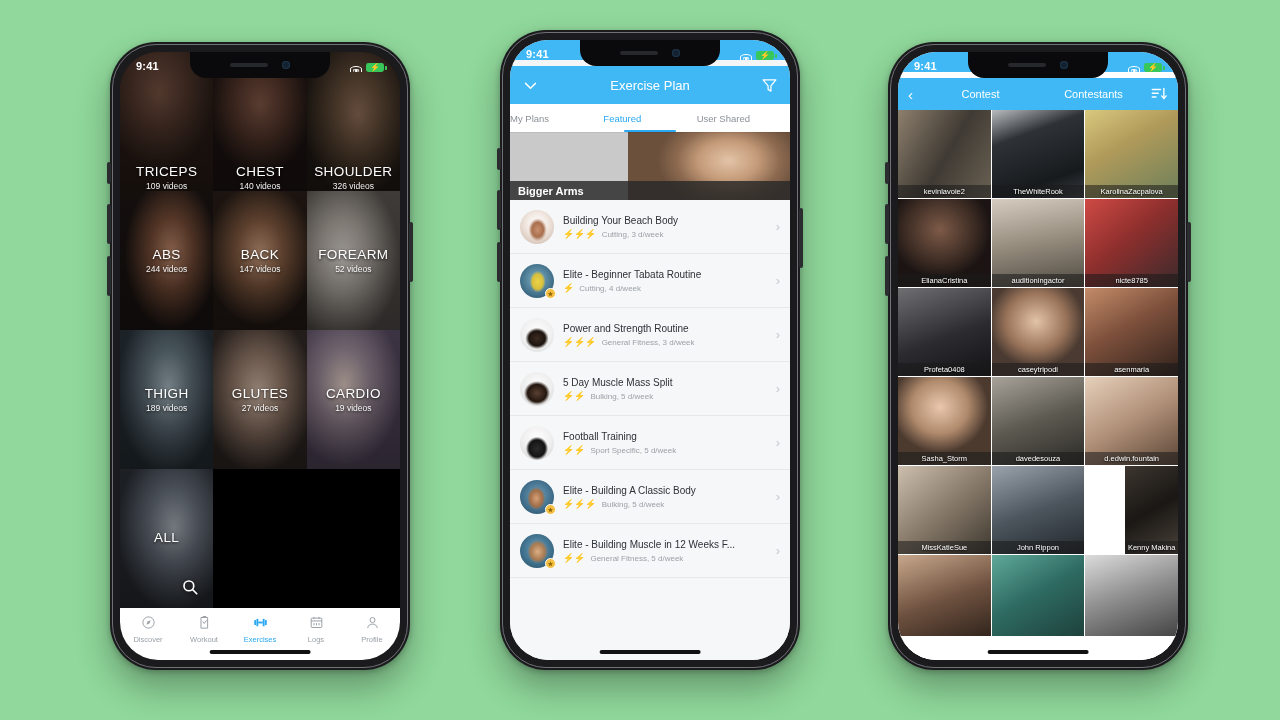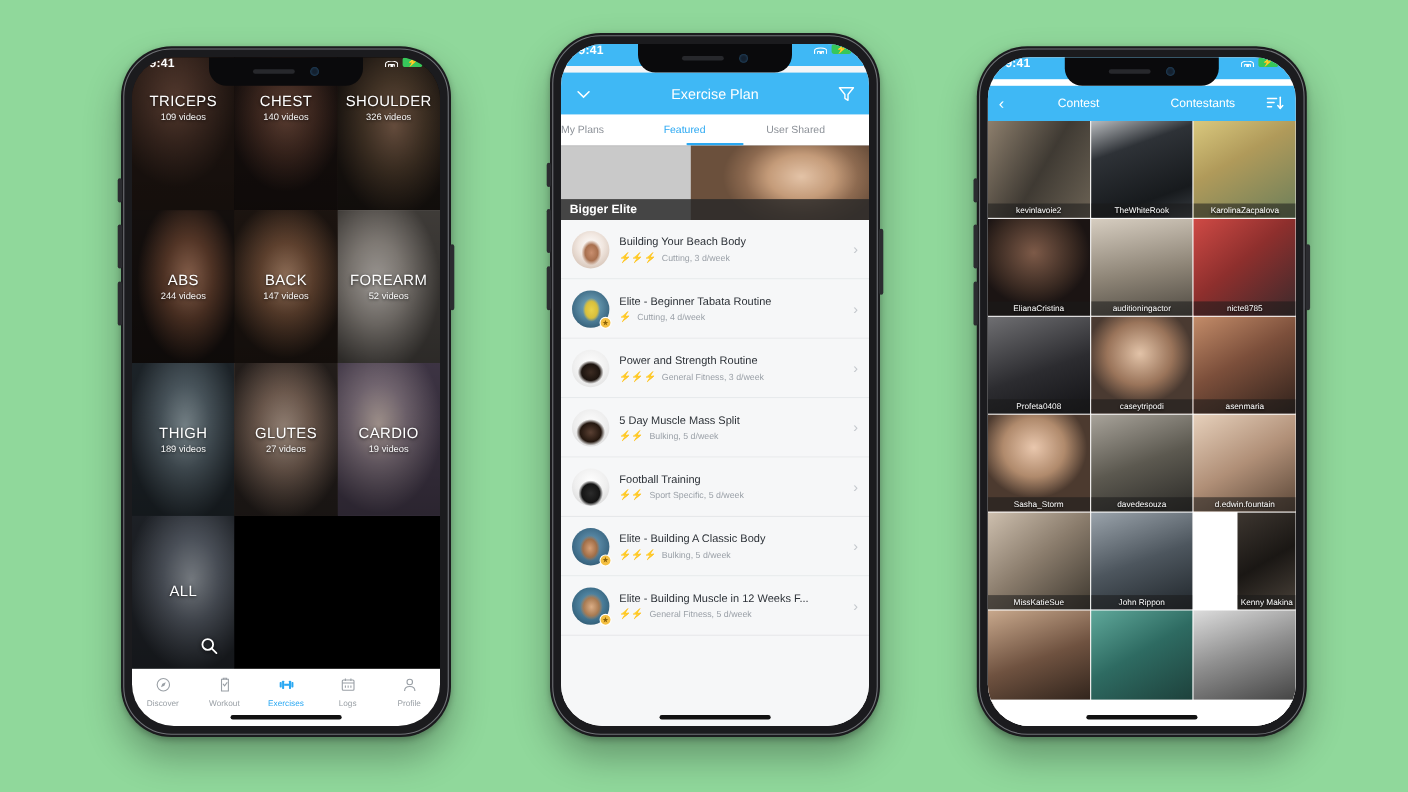--- a/index.html
+++ b/index.html
@@ -47,21 +47,21 @@
     background: #0a0a0c;
     border-bottom-left-radius: 16px; border-bottom-right-radius: 16px;
     z-index: 40;
     display: flex; align-items: center; justify-content: center; gap: 14px;
   }
   .notch .speaker { width: 38px; height: 4px; border-radius: 3px; background: #27282c; }
   .notch .cam { width: 8px; height: 8px; border-radius: 50%; background: #14202e; box-shadow: inset 0 0 2px #2d5f86; }
 
   .statusbar {
     position: absolute; top: 0; left: 0; right: 0; height: 20px;
-    display: flex; align-items: flex-start; justify-content: space-between;
+    display: flex; align-items: flex-end; justify-content: space-between;
     padding: 0 16px; z-index: 39;
     font-size: 11px; font-weight: bold; color: #fff;
     letter-spacing: .2px;
   }
   .statusbar .right { display: flex; align-items: center; gap: 4px; }
   .wifi { display:inline-block; width: 12px; height: 9px; position: relative; }
   .wifi i {
     position: absolute; left: 50%; bottom: 0; transform: translateX(-50%);
     border: 1.4px solid #fff; border-bottom: none;
     border-top-left-radius: 50%; border-top-right-radius: 50%;
@@ -96,21 +96,21 @@
   }
   .cat {
     position: relative; overflow: hidden;
     display: flex; flex-direction: column; align-items: center; justify-content: center;
     color: #fff; text-align: center;
   }
   .cat .img { position: absolute; inset: 0; }
   .cat .shade { position: absolute; inset: 0; background: linear-gradient(180deg, rgba(0,0,0,.18), rgba(0,0,0,.42)); }
   .cat .t { position: relative; font-size: 13.5px; font-weight: 400; letter-spacing: .4px; text-shadow: 0 1px 3px rgba(0,0,0,.8); }
   .cat .s { position: relative; font-size: 8.5px; margin-top: 2px; text-shadow: 0 1px 3px rgba(0,0,0,.8); opacity:.95; }
-  .cat.r1 { justify-content: flex-start; padding-top: 32px; }
+  .cat.r1 { justify-content: flex-end; padding-top: 32px; }
   .cat.r2, .cat.r3, .cat.r4 { justify-content: center; }
 
   
   .px { position: absolute; inset: 0; background-repeat: no-repeat; }
   .tex-triceps { background:
       radial-gradient(60% 55% at 42% 30%, #6d4b3c 0%, #4a3228 48%, #241914 100%),
       linear-gradient(140deg, #3a2720, #140d0a); }
   .tex-chest { background:
       radial-gradient(55% 50% at 50% 38%, #7a5242 0%, #4b3026 52%, #1a1210 100%),
       linear-gradient(200deg, #332019, #100b09); }
@@ -504,21 +504,21 @@
         <div class="tab active">
             <span>Featured</span>
           </div>
         <div class="tab">
             <span>User Shared</span>
           </div>
       </div>
 
       <div class="banner">
         <div class="photo"></div>
-        <div class="caption">Bigger Elite</div>
+        <div class="caption">Bigger Arms</div>
       </div>
 
       <div class="planlist">
 
         <div class="planrow">
           <div class="avatar">
               <div class="ring av1"></div>
             </div>
           <div class="planmeta">
             <div class="plantitle">Building Your Beach Body</div>

